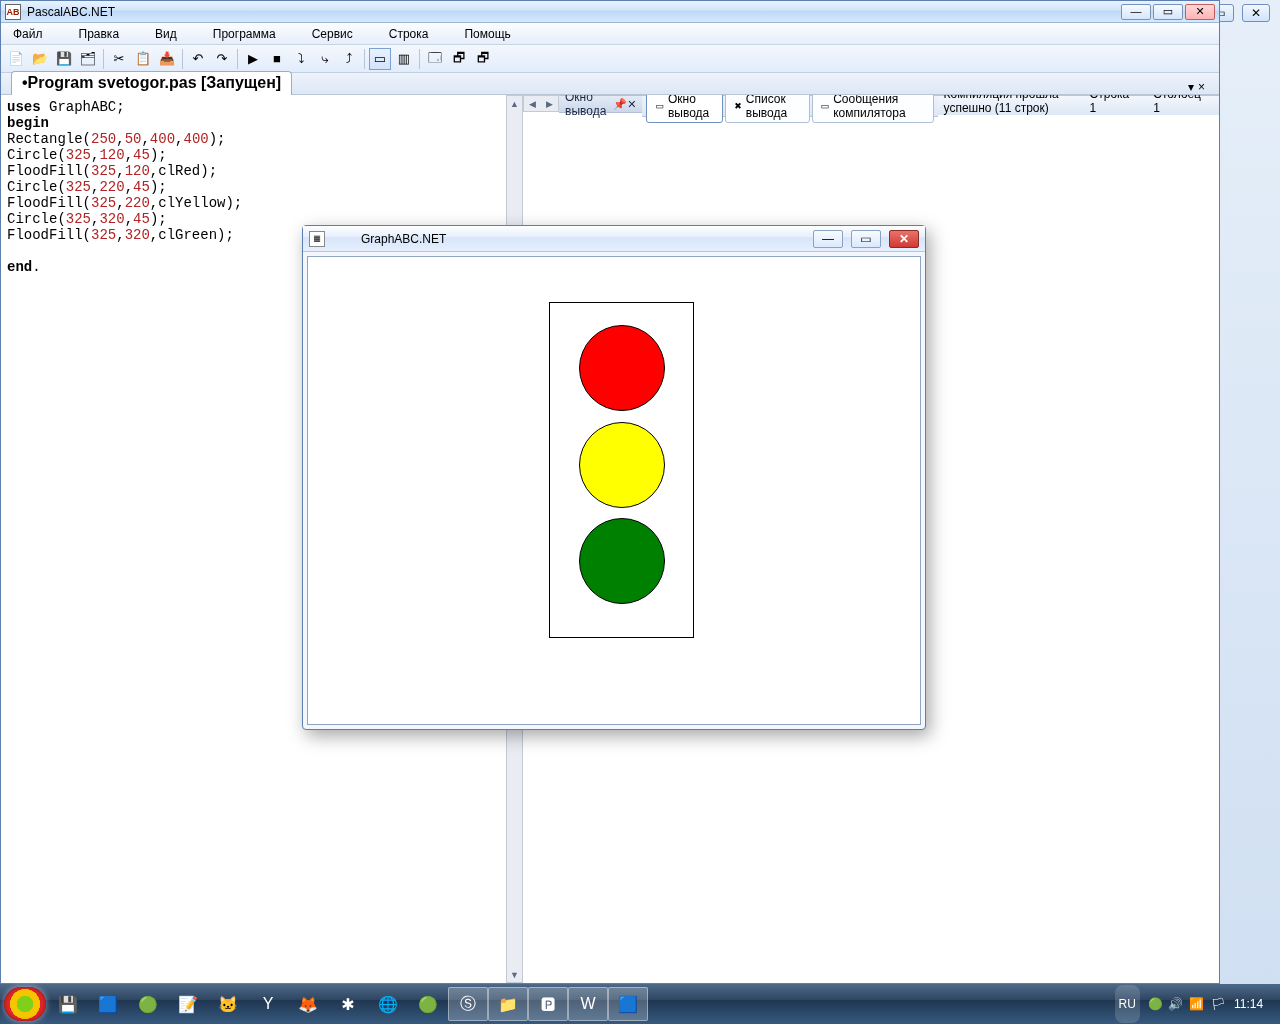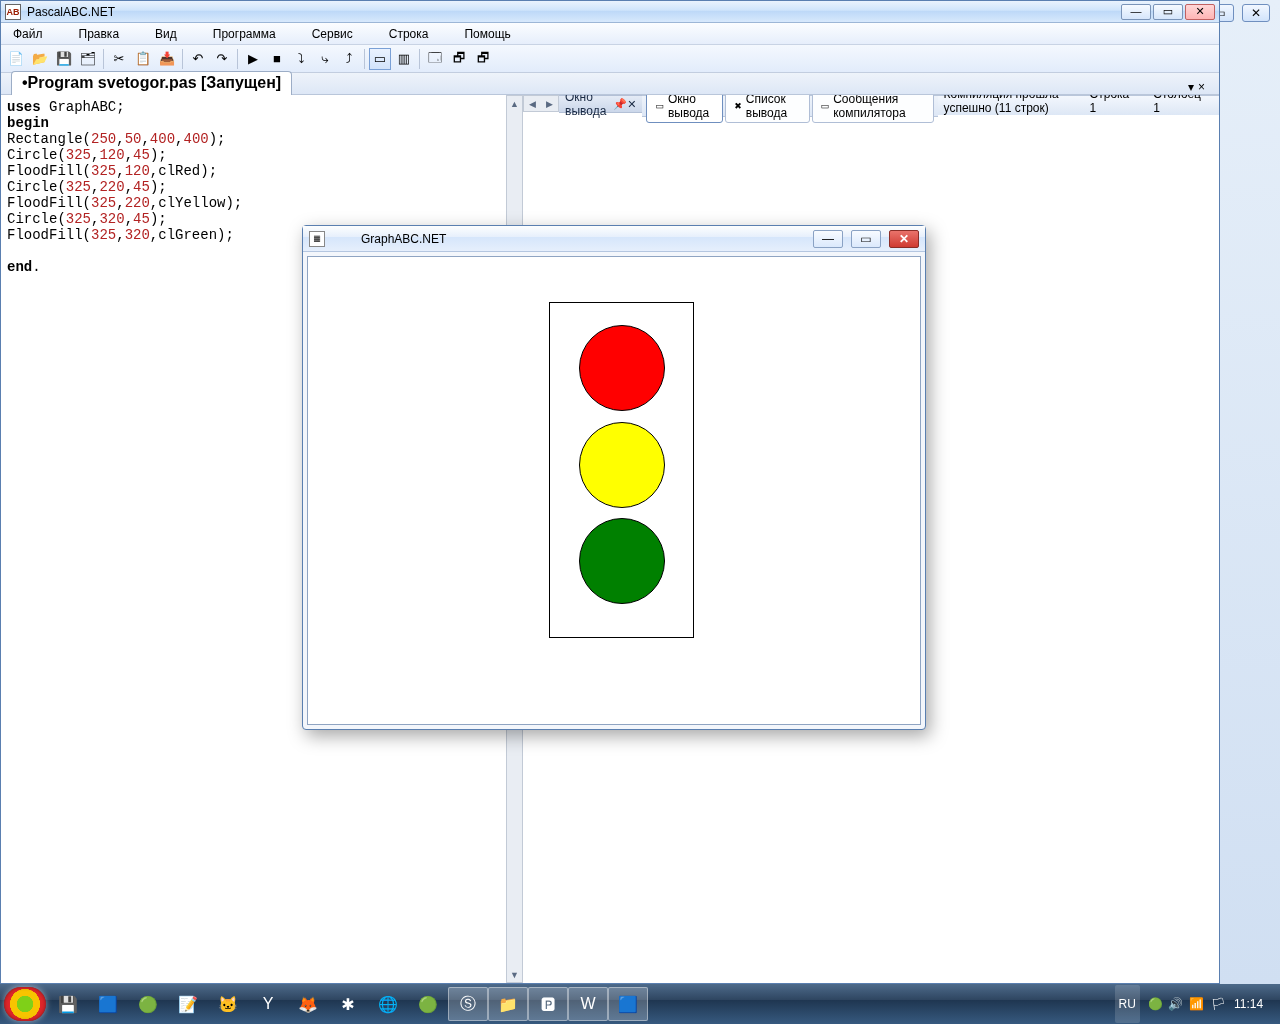--- a/index.html
+++ b/index.html
@@ -307,21 +307,21 @@
   }
   .tb-item {
     width:40px; height:34px;
     display:flex;align-items:center;justify-content:center;
     font-size:16px;
     border-radius:2px;
   }
   .tb-item.active { background:rgba(255,255,255,.22); box-shadow:inset 0 0 0 1px rgba(255,255,255,.4);}
   .taskbar .spacer{flex:1;}
   .tray { display:flex;align-items:center;gap:8px;padding:0 6px;font-size:12px;}
-  .tray .lang{background:rgba(255,255,255,.15);padding:12px 4px;border-radius:2px;}
+  .tray .lang{background:rgba(255,255,255,.15);padding:12px 4px;border-radius:8px;}
   .tray .clock{min-width:36px;text-align:left;}
 
   
   .right-bg {
     position:absolute;left:1220px;top:0;right:0;height:984px;
     background:linear-gradient(#e6eff9,#d0dff2);
   }
 </style>
 </head>
 <body>

